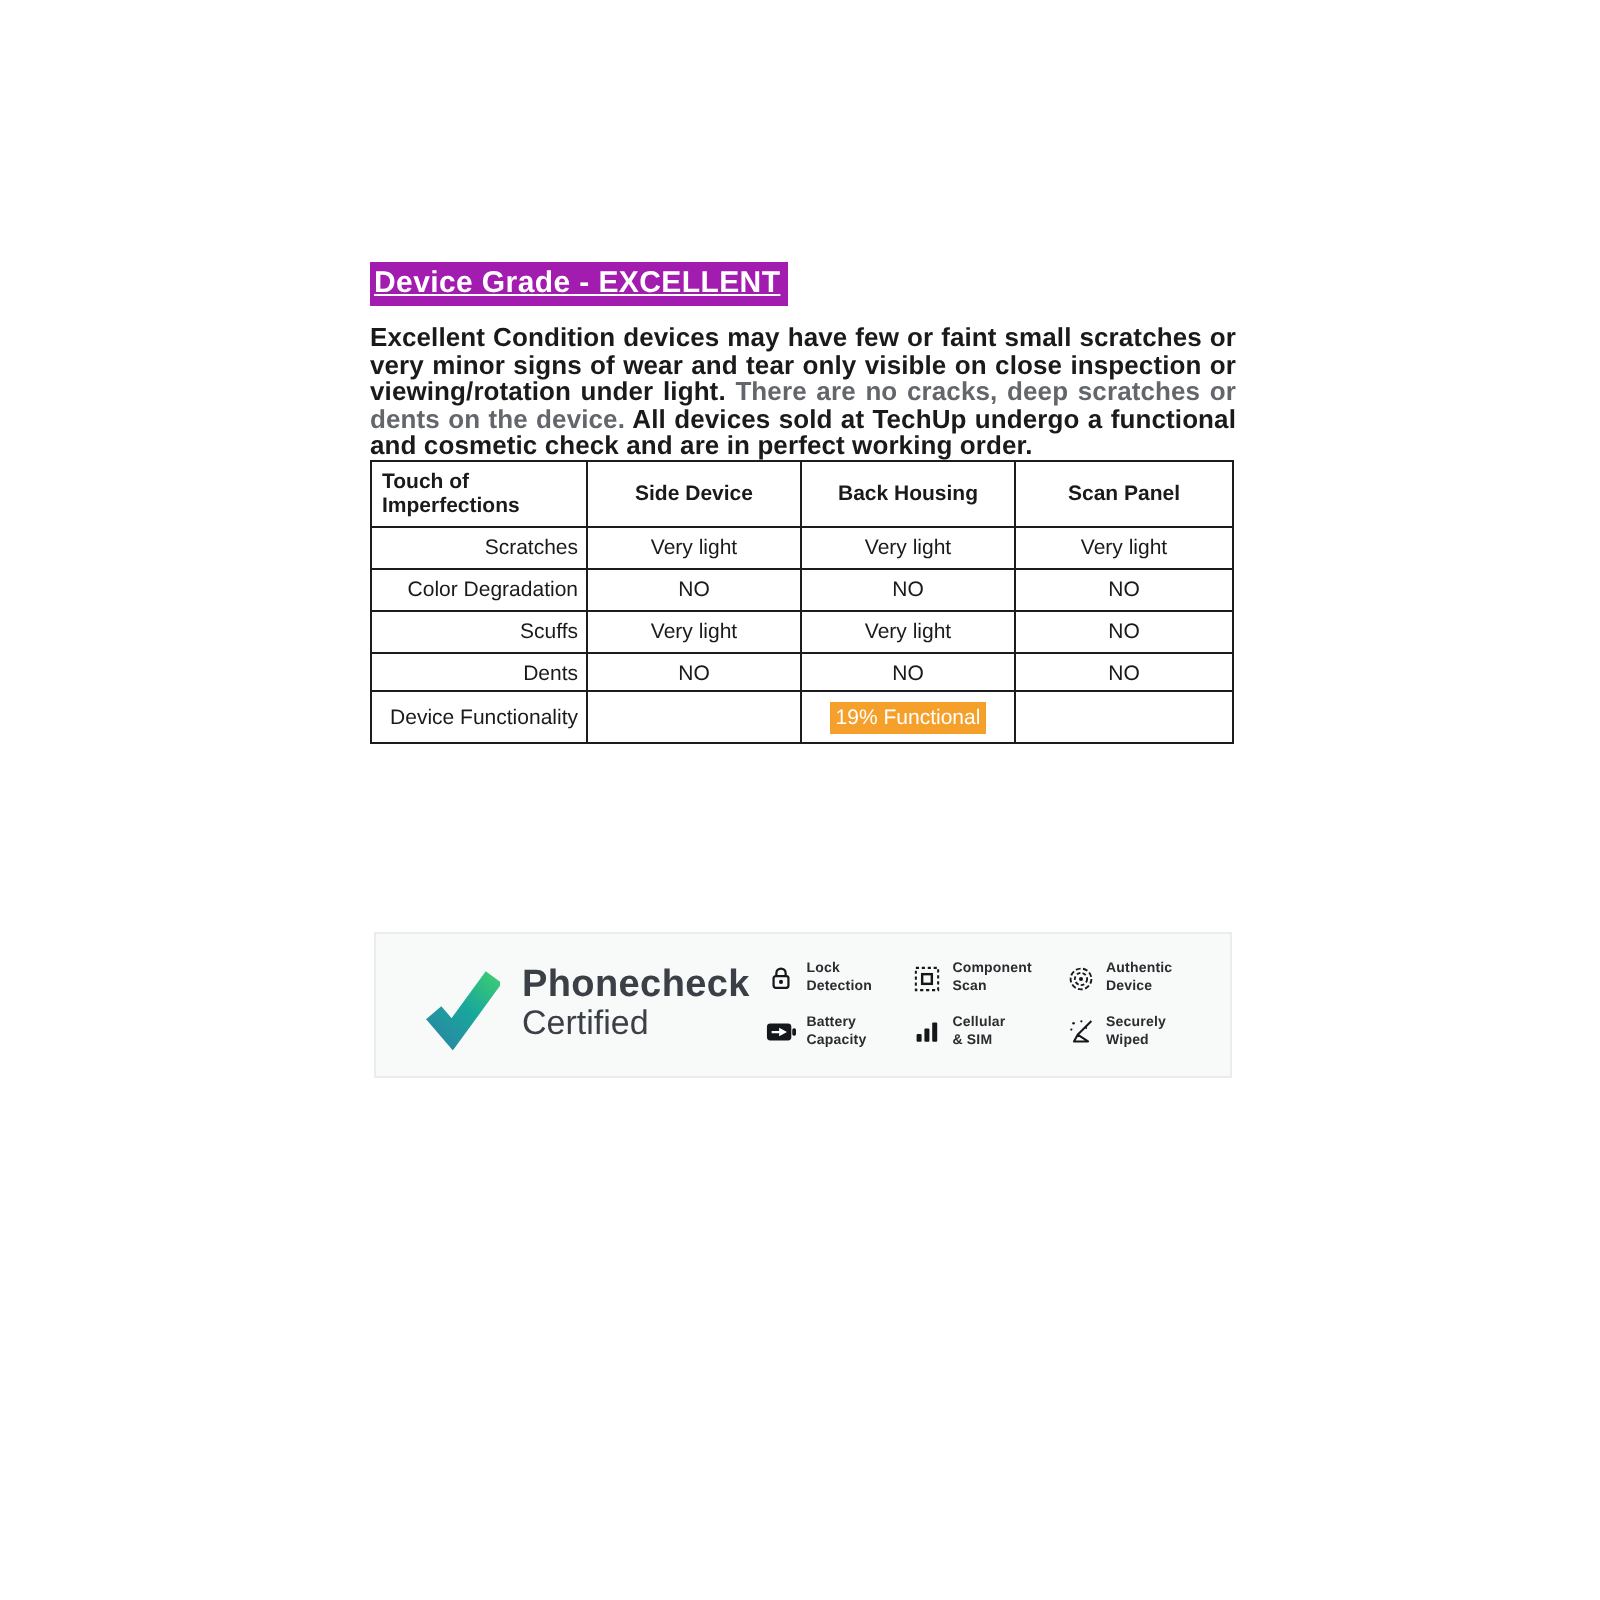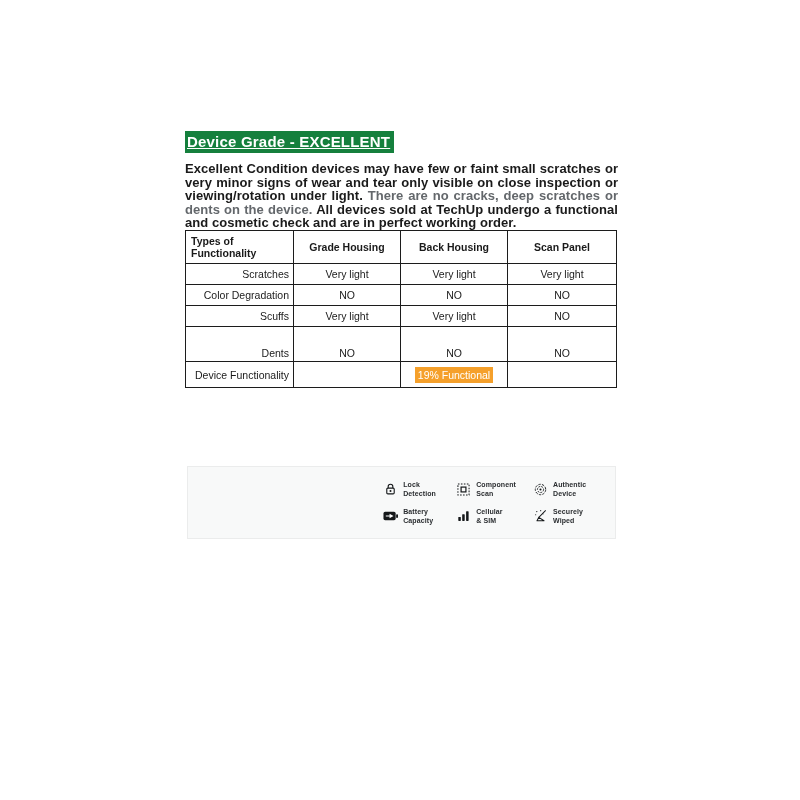--- a/index.html
+++ b/index.html
@@ -5,21 +5,21 @@
   * { margin:0; padding:0; box-sizing:border-box; }
   html,body { background:#ffffff; }
   .canvas {
     position:relative; width:800px; height:800px; background:#ffffff;
     margin:0 auto; font-family:"Liberation Sans", sans-serif; overflow:hidden;
   }
 
   
   .grade-title {
     position:absolute; left:185px; top:131px;
-    display:inline-block; background:#15803d; color:#ffffff;
+    display:inline-block; background:#a21caf; color:#ffffff;
     font-size:15px; font-weight:700; padding:2px 4px 3px 2px;
     text-decoration:underline; letter-spacing:0.2px;
   }
 
   
   .grade-desc {
     position:absolute; left:185px; top:162px; width:433px;
     font-size:13px; font-weight:700; line-height:13.6px;
     text-align:justify; color:#1a1a1a; letter-spacing:0.05px;
   }
@@ -32,21 +32,21 @@
     font-size:10.5px; color:#1a1a1a;
   }
   .imperfections th, .imperfections td {
     border:1px solid #1c1c1c; vertical-align:middle;
     padding:2px 4px; text-align:center; overflow:hidden;
   }
   .imperfections th { font-weight:700; height:33px; }
   .imperfections th.col-label { text-align:left; padding-left:5px; }
   .imperfections td { height:21px; font-weight:400; }
   .imperfections td.col-label { text-align:right; padding-left:5px; }
-  .imperfections tr.row-dents td { height:15px; vertical-align:top; padding-top:20px; }
+  .imperfections tr.row-dents td { height:15px; vertical-align:top; padding-top:4px; }
   .imperfections tr.row-func td { height:26px; }
   .cell-highlight {
     background:#F5A02B; color:#ffffff; padding:2px 3px; font-weight:400;
   }
 
   
   .pc-badge {
     position:absolute; left:187px; top:466px; width:429px; height:73px;
     background:#f8f9f9; border:1px solid #ebecec;
     display:flex; align-items:center;
@@ -81,22 +81,22 @@
 
   <table class="imperfections">
     <colgroup>
       <col style="width:108px">
         <col style="width:107px">
         <col style="width:107px">
         <col style="width:109px">
     </colgroup>
     <thead>
       <tr>
-        <th class="col-label">Types of Functionality</th>
-        <th>Grade Housing</th>
+        <th class="col-label">Touch of Imperfections</th>
+        <th>Side Device</th>
         <th>Back Housing</th>
         <th>Scan Panel</th>
       </tr>
     </thead>
     <tbody>
       <tr>
         <td class="col-label">Scratches</td>
         <td>Very light</td>
         <td>Very light</td>
         <td>Very light</td>
@@ -122,20 +122,38 @@
       <tr class="row-func">
         <td class="col-label">Device Functionality</td>
         <td></td>
         <td><span class="cell-highlight">19% Functional</span></td>
         <td></td>
       </tr>
     </tbody>
   </table>
 
   <div class="pc-badge">
+    <div class="pc-logo">
+      <span class="pc-check">
+        <svg width="37" height="45" viewBox="0 0 48 58">
+          <defs>
+            <linearGradient id="pcgrad" x1="0" y1="58" x2="48" y2="0" gradientUnits="userSpaceOnUse">
+              <stop offset="0" stop-color="#2E7FA6"></stop>
+              <stop offset="0.5" stop-color="#18A79B"></stop>
+              <stop offset="1" stop-color="#46D866"></stop>
+            </linearGradient>
+          </defs>
+          <path d="M5 34 L17 48 L44 11" fill="none" stroke="url(#pcgrad)" stroke-width="13" stroke-linecap="butt"></path>
+        </svg>
+      </span>
+      <span class="pc-text">
+        <div class="pc-brand">Phonecheck</div>
+        <div class="pc-sub">Certified</div>
+      </span>
+    </div>
 
     <div class="pc-features">
 
       <div class="feature">
         <span class="f-icon">
           <svg width="13" height="14" viewBox="0 0 14 14">
             <path d="M4.5 6V4.4a2.5 2.5 0 0 1 5 0V6" fill="none" stroke="#15181a" stroke-width="1.2"></path>
             <rect x="3" y="6" width="8" height="6.3" rx="1.2" fill="none" stroke="#15181a" stroke-width="1.2"></rect>
             <circle cx="7" cy="9.1" r="1.1" fill="#15181a"></circle>
           </svg>

